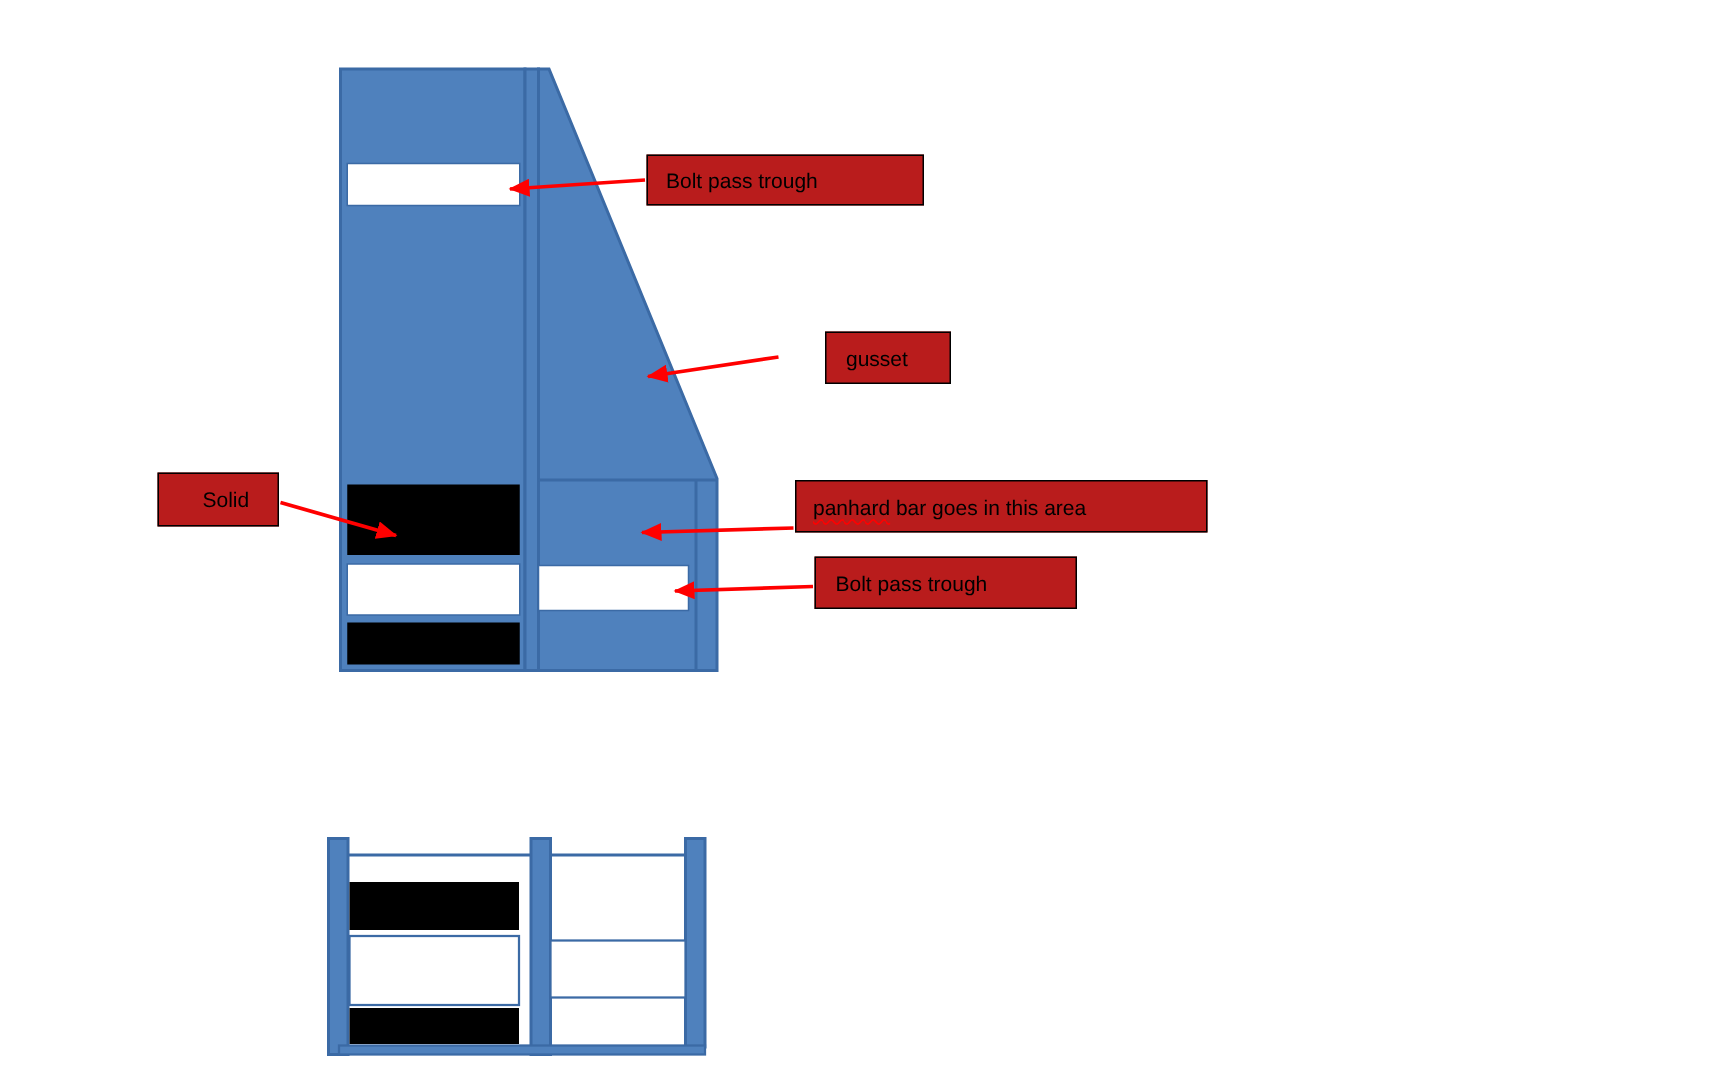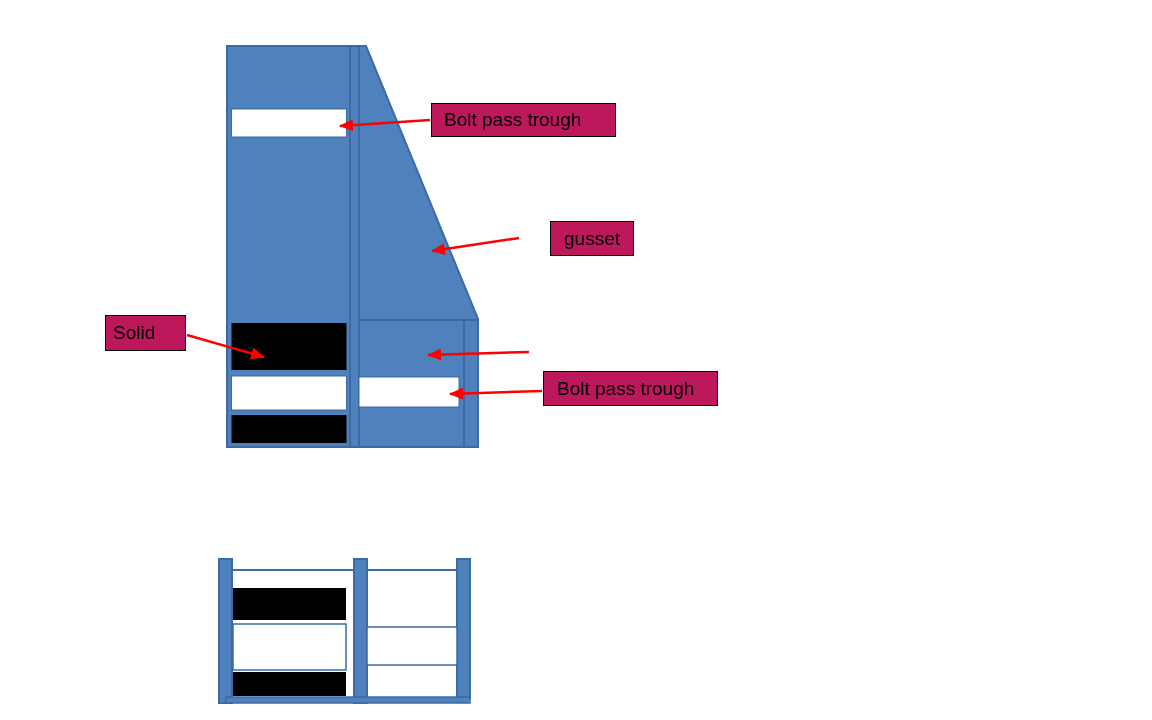--- a/index.html
+++ b/index.html
@@ -15,25 +15,25 @@
     font-family: "Liberation Sans", sans-serif;
     overflow: hidden;
   }
   #diagram-svg {
     position: absolute;
     left: 0;
     top: 0;
   }
   .label-box {
     position: absolute;
-    background: #be185d;
+    background: #b91c1c;
     border: 1px solid #000000;
     display: flex;
     align-items: center;
-    font-size: 19px;
+    font-size: 14px;
     color: #000000;
     box-sizing: border-box;
     white-space: pre;
   }
   .wavy {
     text-decoration-line: underline;
     text-decoration-style: wavy;
     text-decoration-color: #ff0000;
     text-decoration-thickness: 1px;
     text-underline-offset: 3px;
@@ -87,22 +87,25 @@
   </svg>
 
   <div class="label-box" style="left:431px; top:103px; width:185px; height:34px; padding-left:12px;">
     <span>Bolt pass trough</span>
   </div>
 
   <div class="label-box" style="left:521px; top:221px; width:84px; height:35px; padding-left:13px;margin-left:29px;">
     <span>gusset</span>
   </div>
 
-  <div class="label-box" style="left:105px; top:315px; width:81px; height:36px; padding-left:7px;">
+  <div class="label-box" style="left:105px; top:315px; width:81px; height:36px; padding-left:29px;">
     <span>Solid</span>
   </div>
 
+  <div class="label-box" style="left:530px; top:320px; width:275px; height:35px; padding-left:11px;">
+    <span class="wavy">panhard</span><span> bar goes in this area</span>
+  </div>
 
   <div class="label-box" style="left:543px; top:371px; width:175px; height:35px; padding-left:13px;">
     <span>Bolt pass trough</span>
   </div>
 
 </div>
 
 </body></html>

